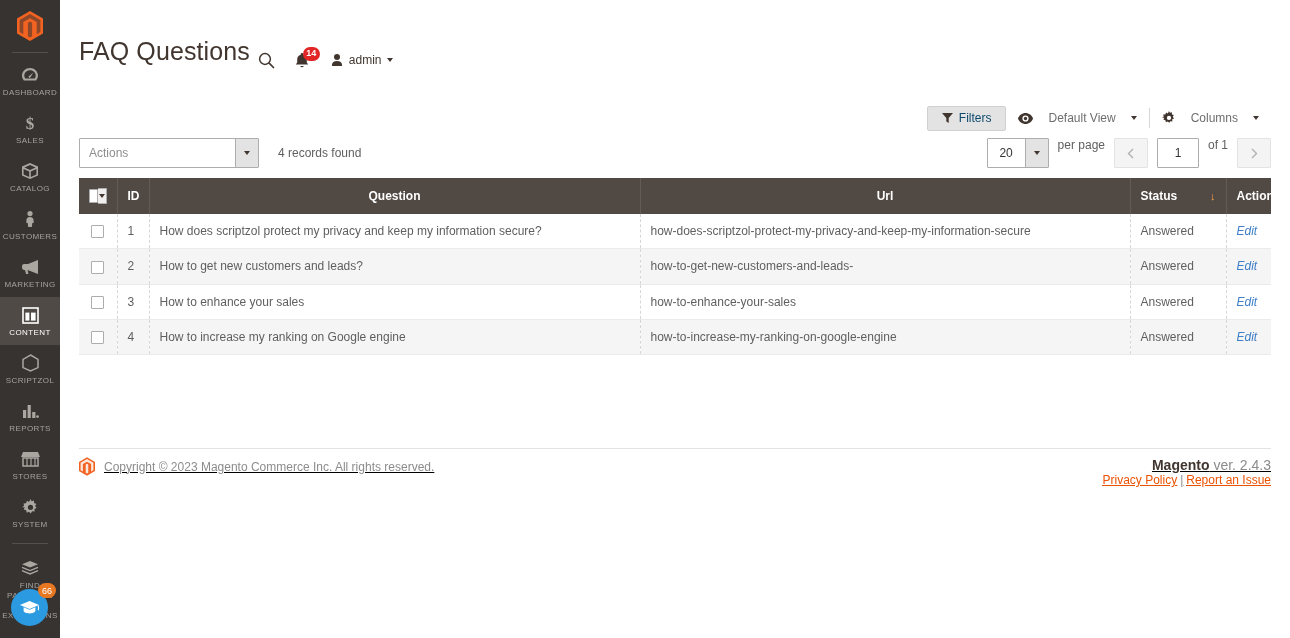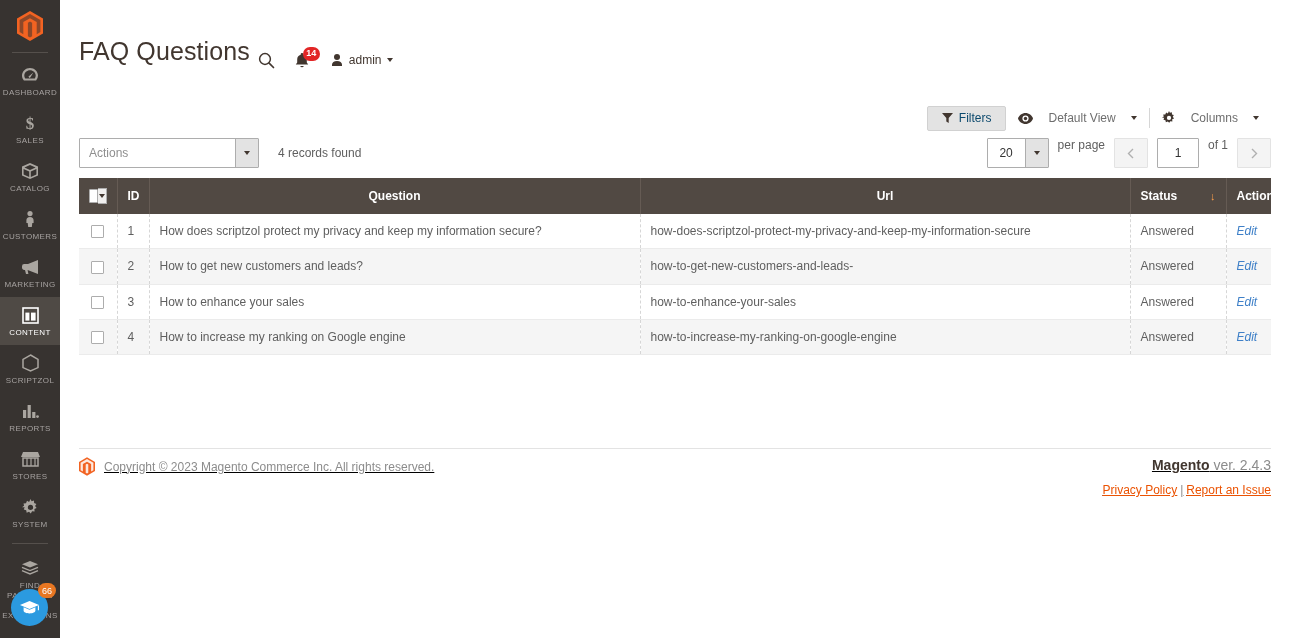--- a/index.html
+++ b/index.html
@@ -191,21 +191,21 @@
   .footer {
     position: absolute; left: 19px; right: 19px; bottom: 0; height: 190px;
     border-top: 1px solid #e3e3e3; padding-top: 8px;
     display: flex; justify-content: space-between; align-items: flex-start; text-decoration: underline;
   }
   .footer-left { display: flex; align-items: center; gap: 9px; }
   .footer-copy { font-size: 12px; color: #8c8c8c; }
   .footer-right { text-align: right; }
   .ver-line { font-size: 14px; color: #8c8c8c; }
   .ver-line b { color: #41362f; }
-  .links-line { font-size: 12px; margin-top: 10px; }
+  .links-line { font-size: 12px; margin-top: 0; }
   .links-line a { color: #eb5202; text-decoration: underline; cursor: pointer; }
   .links-line span { color: #8c8c8c; padding: 0 3px; }
 </style>
 </head>
 <body>
 
 <div class="app">
 
   <nav class="sidebar">
     <div class="logo-wrap">

